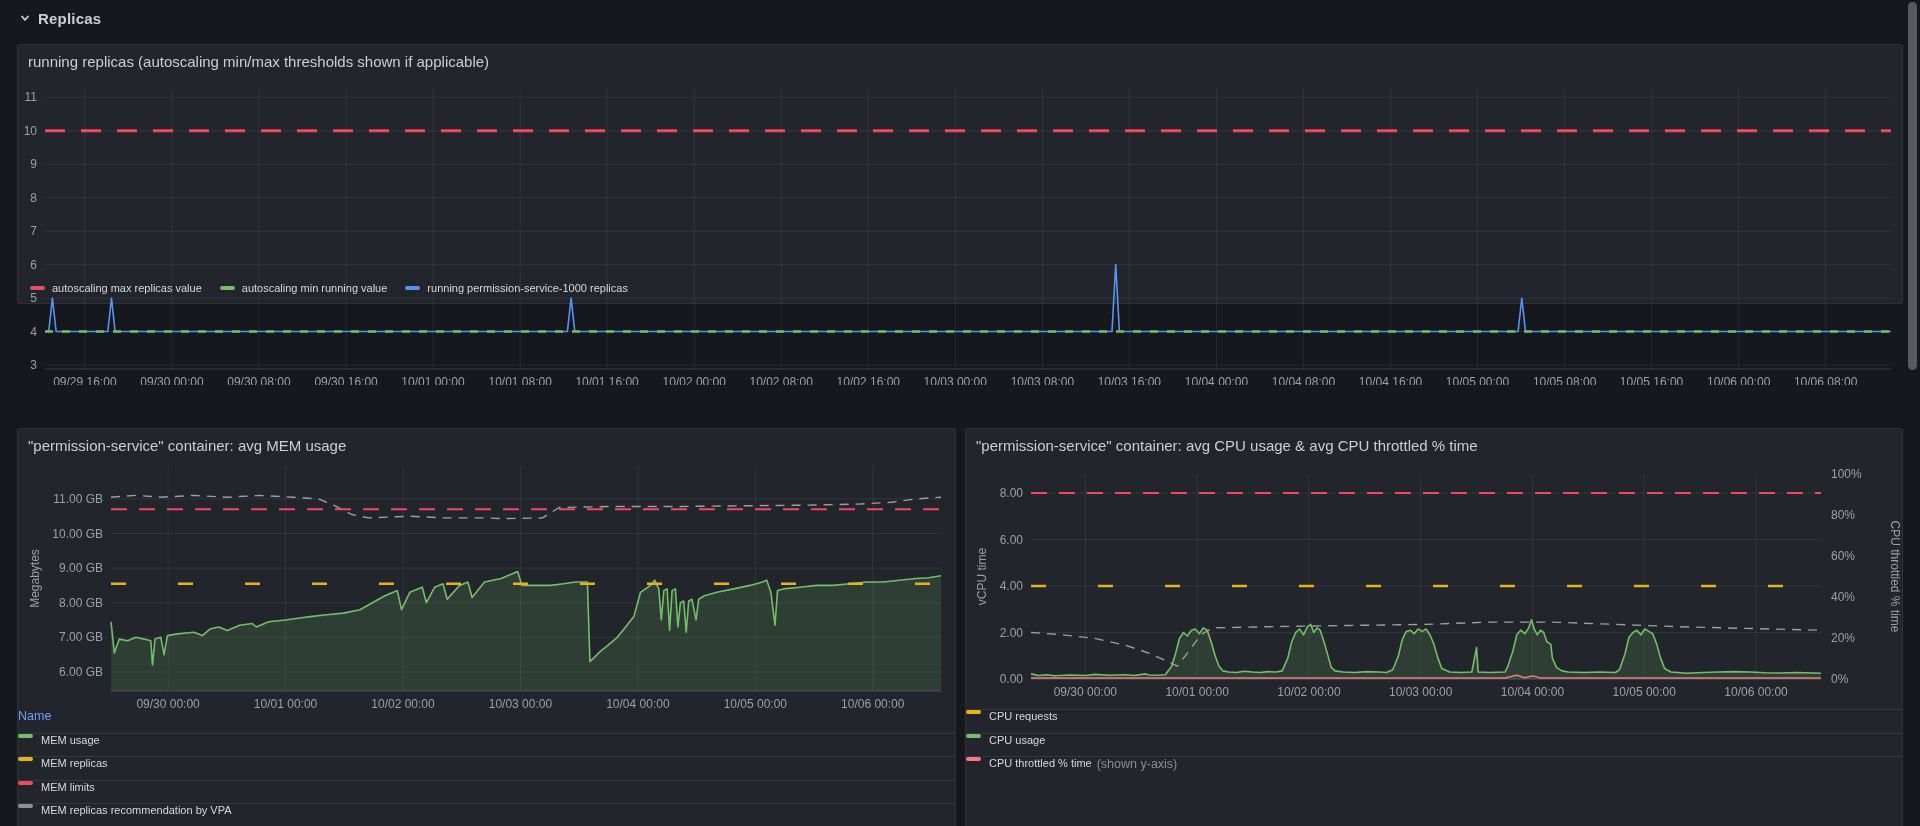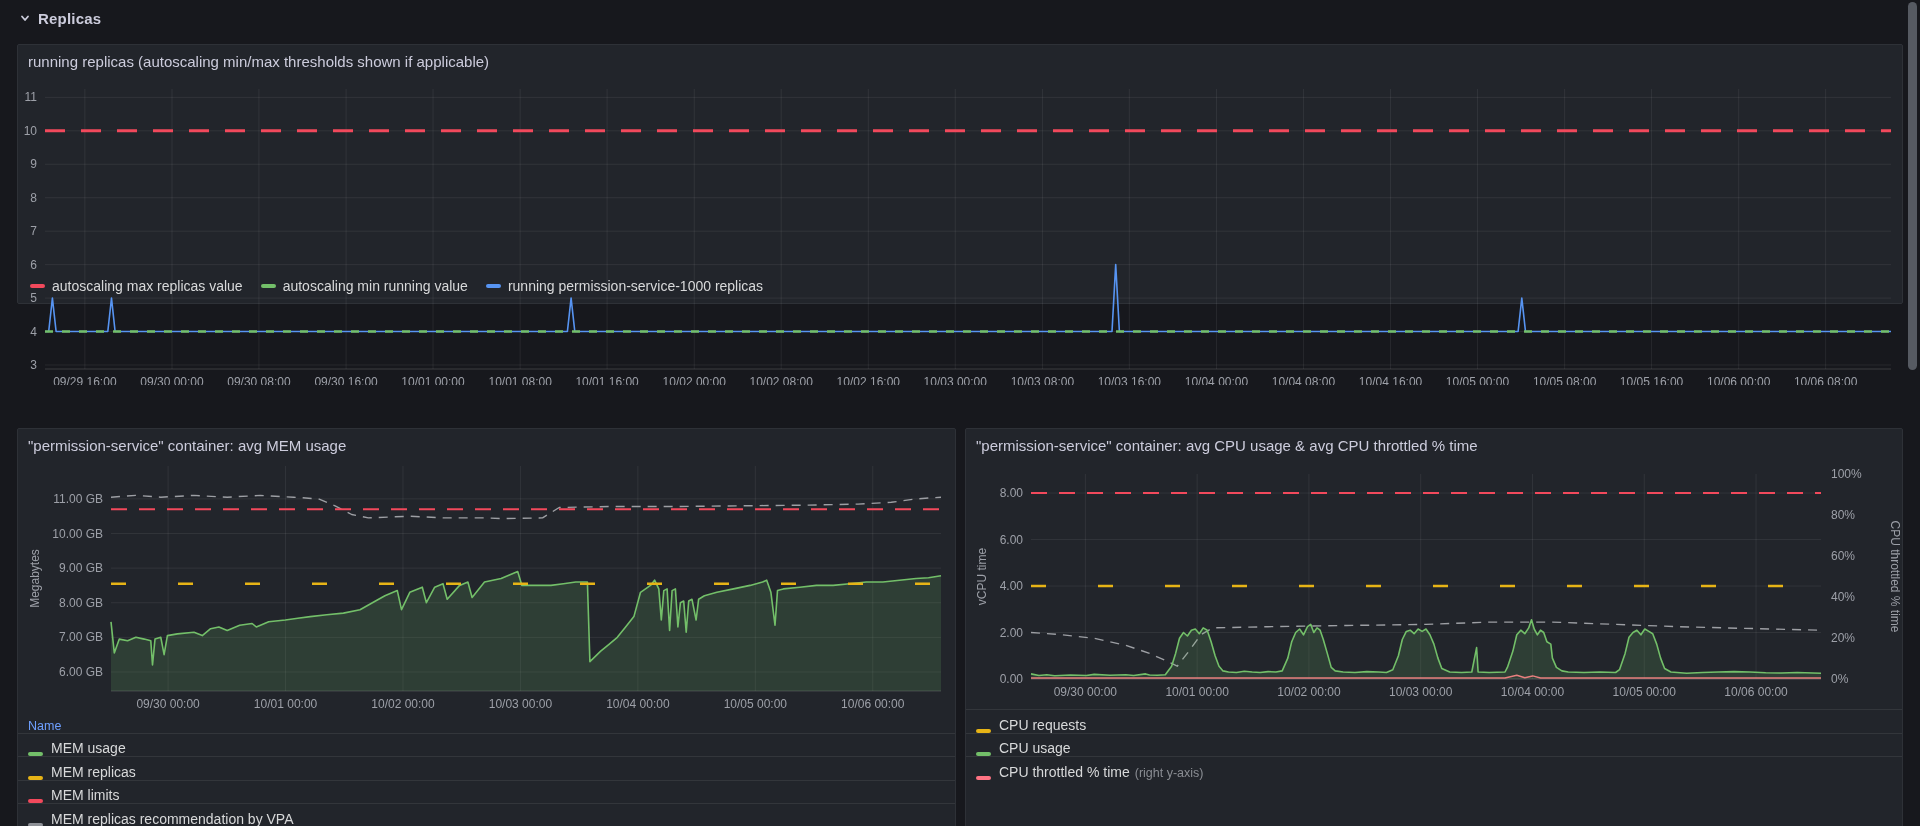--- a/index.html
+++ b/index.html
@@ -13,23 +13,23 @@
   #panel-replicas { left:17px; top:44px; width:1886px; height:260px; }
   #panel-mem      { left:17px; top:428px; width:939px;  height:420px; }
   #panel-cpu      { left:965px; top:428px; width:938px; height:420px; }
   .panel-title { position:absolute; left:10px; top:8px; color:#ccccdc; font-size:15px;
     font-weight:500; white-space:nowrap; cursor:pointer; }
   svg.chart { position:absolute; left:0; top:0; }
   .tick-label { fill:#9da0a8; font-size:12px; font-family:"Liberation Sans","DejaVu Sans",sans-serif; }
   .hlegend { position:absolute; left:12px; bottom:9px; display:flex; gap:18px; align-items:center; }
   .hlegend-item { display:flex; align-items:center; gap:7px; cursor:pointer; }
   .swatch { width:15px; height:4px; border-radius:2px; display:inline-block; flex:0 0 auto; }
-  .legend-label { color:#d8d9da; font-size:14px; }
+  .legend-label { color:#d8d9da; font-size:11px; }
   .legend-table { position:absolute; left:0; top:280px; width:100%; }
-  .lt-row { display:flex; align-items:flex-end; height:23.5px; padding-left:10px; gap:8px;
+  .lt-row { display:flex; align-items:flex-start; height:23.5px; gap:8px;
     border-top:1px solid rgba(255,255,255,0.08); cursor:pointer; }
   .lt-row.header { border-top:none; cursor:default; }
   .lt-header-label { color:#6e9fff; font-size:12.5px; font-weight:500; }
   .lt-suffix { color:#8a8d93; font-size:12.5px; }
   .scrollbar-thumb { position:absolute; right:3px; top:2px; width:9px; height:368px;
     background:#565a62; border-radius:5px; cursor:pointer; }
 </style>
 </head>
 <body>
 
@@ -234,18 +234,18 @@
         <span class="swatch" style="background: rgb(231, 180, 22);"></span>
         <span class="legend-label">CPU requests</span>
       </div>
       <div class="lt-row">
         <span class="swatch" style="background: rgb(115, 191, 105);"></span>
         <span class="legend-label">CPU usage</span>
       </div>
       <div class="lt-row">
         <span class="swatch" style="background: rgb(255, 115, 131);"></span>
         <span class="legend-label">CPU throttled % time</span>
-        <span class="lt-suffix" style="margin-left: -3px;">(right y-axis)</span>
+        <span class="lt-suffix" style="margin-left: -3px;">(shown y-axis)</span>
       </div>
     </div>
 </div>
 
 <div class="scrollbar-thumb"></div>
 
 </body></html>

